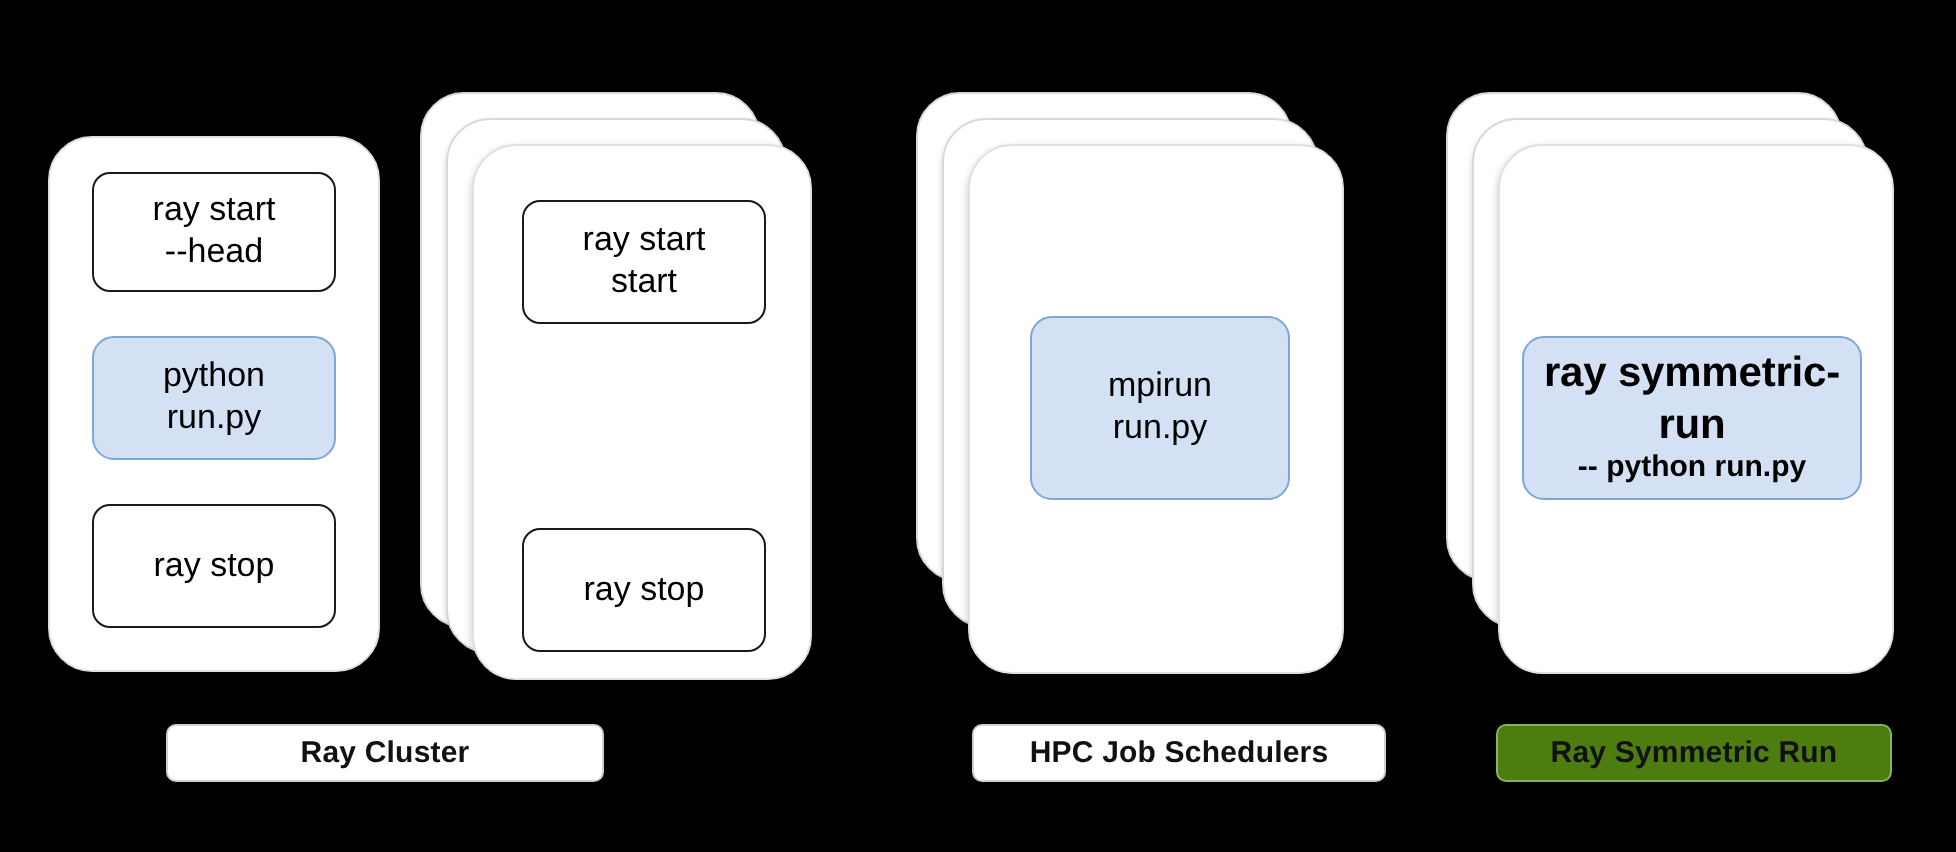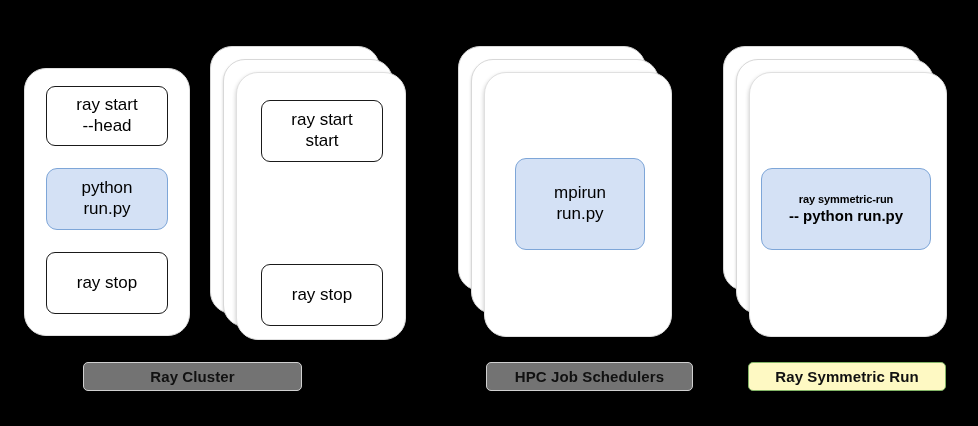--- a/index.html
+++ b/index.html
@@ -62,21 +62,21 @@
   }
   .step.highlight {
     background: #d4e1f5;
     border: 1.4px solid #7ea6d8;
     border-radius: 11px;
   }
   .step .l1 { display: block; }
   .step .l2 { display: block; }
   .step.two-tone .l1 {
     font-weight: bold;
-    font-size: 11px;
+    font-size: 21px;
     letter-spacing: -0.1px;
   }
   .step.two-tone .l2 {
     font-weight: bold;
     font-size: 15px;
   }
 
   
   .group-label {
     position: absolute;
@@ -84,26 +84,26 @@
     display: flex;
     align-items: center;
     justify-content: center;
     font-size: 15px;
     font-weight: bold;
     color: #111111;
     border-radius: 5px;
     letter-spacing: 0.1px;
   }
   .group-label.gray {
-    background: #737373;
+    background: #ffffff;
     border: 1px solid #d0d0d0;
     box-shadow: 0 1px 2px rgba(0,0,0,0.25);
   }
   .group-label.green {
-    background: #fef9c3;
+    background: #4d7c0f;
     border: 1.6px solid #82b366;
     box-shadow: 0 1px 2px rgba(0,0,0,0.25);
   }
 </style>
 </head>
 <body>
 
 <div id="canvas">
 
   <div class="card front" style="left:24px; top:68px; width:166px; height:268px;"></div>

